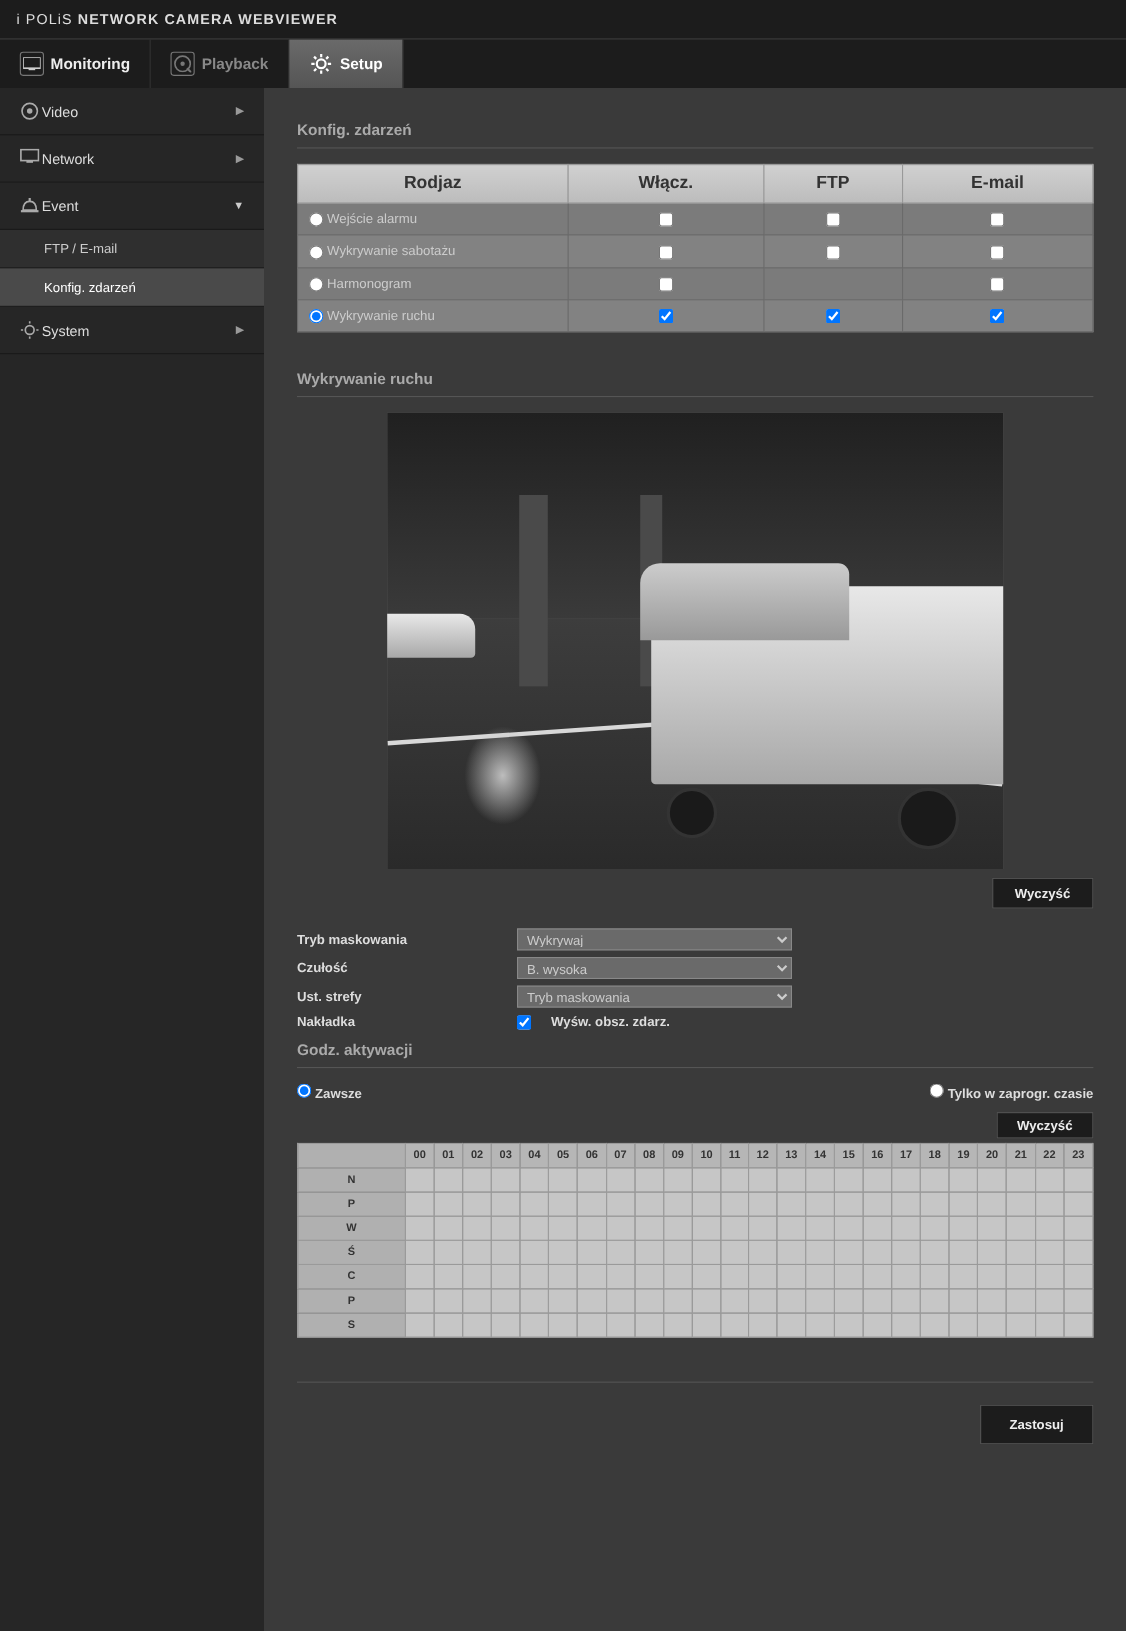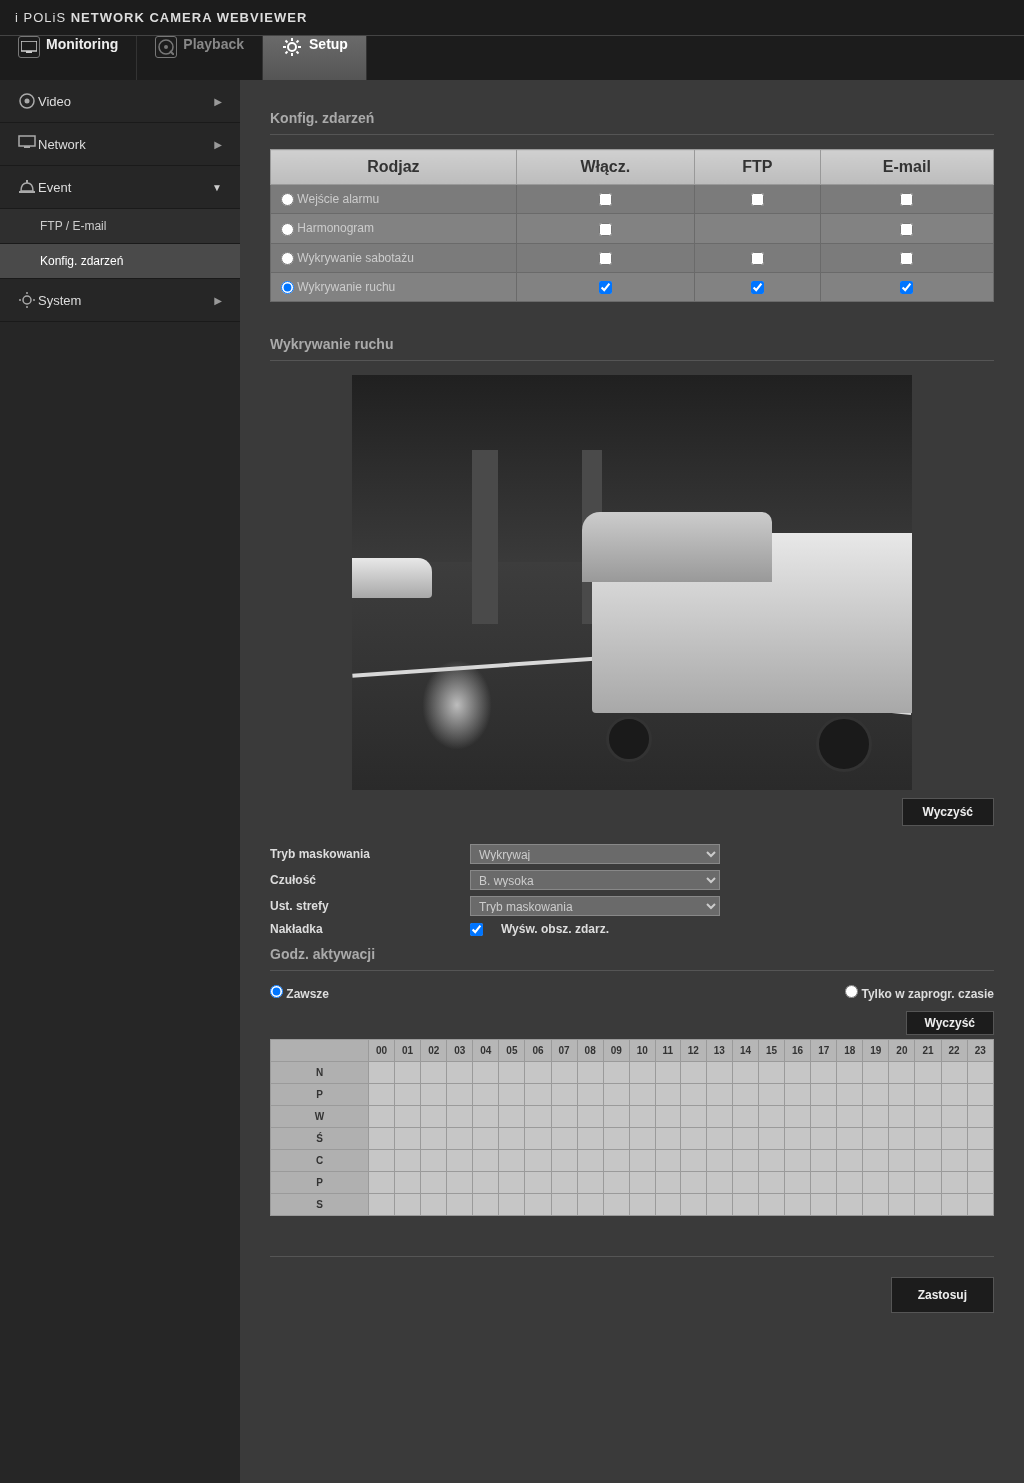--- a/index.html
+++ b/index.html
@@ -1,20 +1,20 @@
 <!DOCTYPE html>
 <html><head>
 <meta charset="utf-8">
 <style>
 * { margin: 0; padding: 0; box-sizing: border-box; font-family: Arial, sans-serif; }
 body { background: #2e2e2e; color: #ccc; width: 1024px; }
 .header { background: #1c1c1c; padding: 10px 15px; font-size: 13px; color: #ddd; letter-spacing: 1px; border-bottom: 1px solid #444; }
 .header b { font-weight: bold; }
 .tabs { background: #1c1c1c; display: flex; height: 44px; }
-.tab { display: flex; align-items: flex-start; gap: 6px; padding: 0 18px; color: #888; font-size: 14px; font-weight: bold; cursor: pointer; border-right: 1px solid #333; }
+.tab { display: flex; align-items: center; gap: 6px; padding: 0 18px; color: #888; font-size: 14px; font-weight: bold; cursor: pointer; border-right: 1px solid #333; }
 .tab.active { background: linear-gradient(#6a6a6a,#555); color: #fff; }
 .tab .ico { width: 22px; height: 22px; border: 1px solid #777; border-radius: 3px; display:inline-flex;align-items:center;justify-content:center; }
 .tab.mon { color:#eee; }
 .layout { display: flex; }
 .sidebar { width: 240px; background: #262626; min-height: 1420px; }
 .side-item { display:flex; align-items:center; gap:2px; padding: 12px 18px; font-size:13px; color:#ddd; border-bottom:1px solid #1a1a1a; cursor:pointer; position:relative; }
 .side-item .arrow { position:absolute; right:18px; font-size:10px; color:#999; }
 .side-item.open .arrow-down { color:#ccc; }
 .side-sub { padding: 10px 18px 10px 40px; font-size:12px; color:#ccc; background:#2f2f2f; border-bottom:1px solid #1a1a1a; cursor:pointer; }
 .side-sub.active { background:#4a4a4a; color:#fff; }
@@ -172,29 +172,29 @@
         </tr>
       </thead>
       <tbody id="cfg-body">
           <tr>
             <td class="type"><input type="radio" name="evt" style=""> <span>Wejście alarmu</span></td>
             <td><input type="checkbox" style=""></td>
             <td><input type="checkbox" style=""></td>
             <td><input type="checkbox" style=""></td>
           </tr>
           <tr>
-            <td class="type"><input type="radio" name="evt" style=""> <span>Harmonogram</span></td>
-            <td><input type="checkbox" style=""></td>
-            <td></td>
+            <td class="type"><input type="radio" name="evt" style=""> <span>Wykrywanie sabotażu</span></td>
+            <td><input type="checkbox" style=""></td>
+            <td><input type="checkbox" style=""></td>
             <td><input type="checkbox" style=""></td>
           </tr>
           <tr>
-            <td class="type"><input type="radio" name="evt" style=""> <span>Wykrywanie sabotażu</span></td>
-            <td><input type="checkbox" style=""></td>
-            <td><input type="checkbox" style=""></td>
+            <td class="type"><input type="radio" name="evt" style=""> <span>Harmonogram</span></td>
+            <td><input type="checkbox" style=""></td>
+            <td></td>
             <td><input type="checkbox" style=""></td>
           </tr>
           <tr>
             <td class="type"><input type="radio" name="evt" checked="" style=""> <span>Wykrywanie ruchu</span></td>
             <td><input type="checkbox" checked="" style=""></td>
             <td><input type="checkbox" checked="" style=""></td>
             <td><input type="checkbox" checked="" style=""></td>
           </tr>
         </tbody>
     </table>

